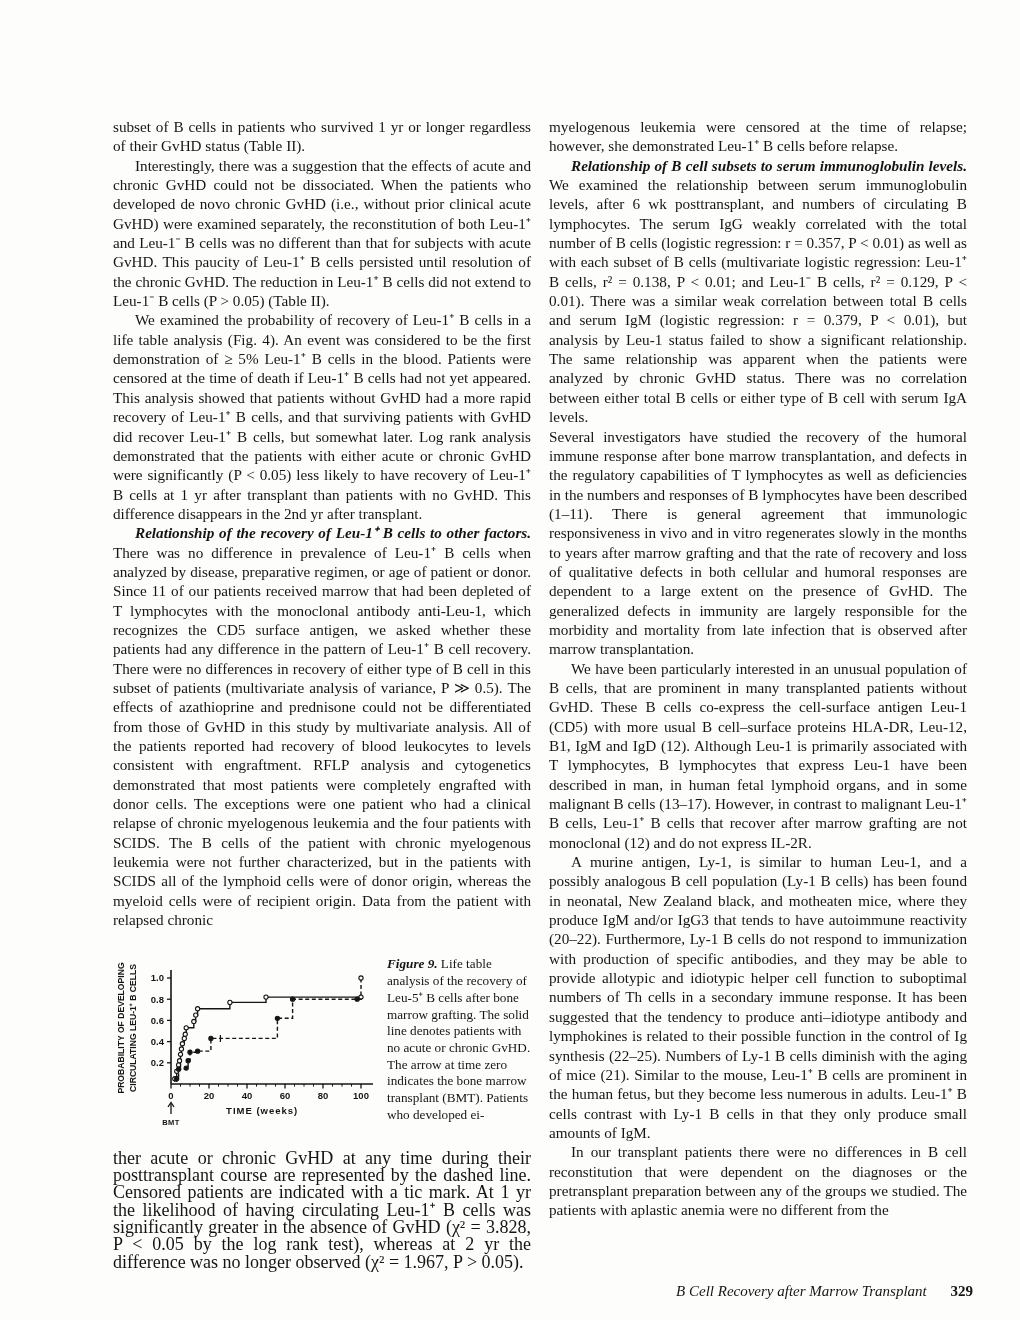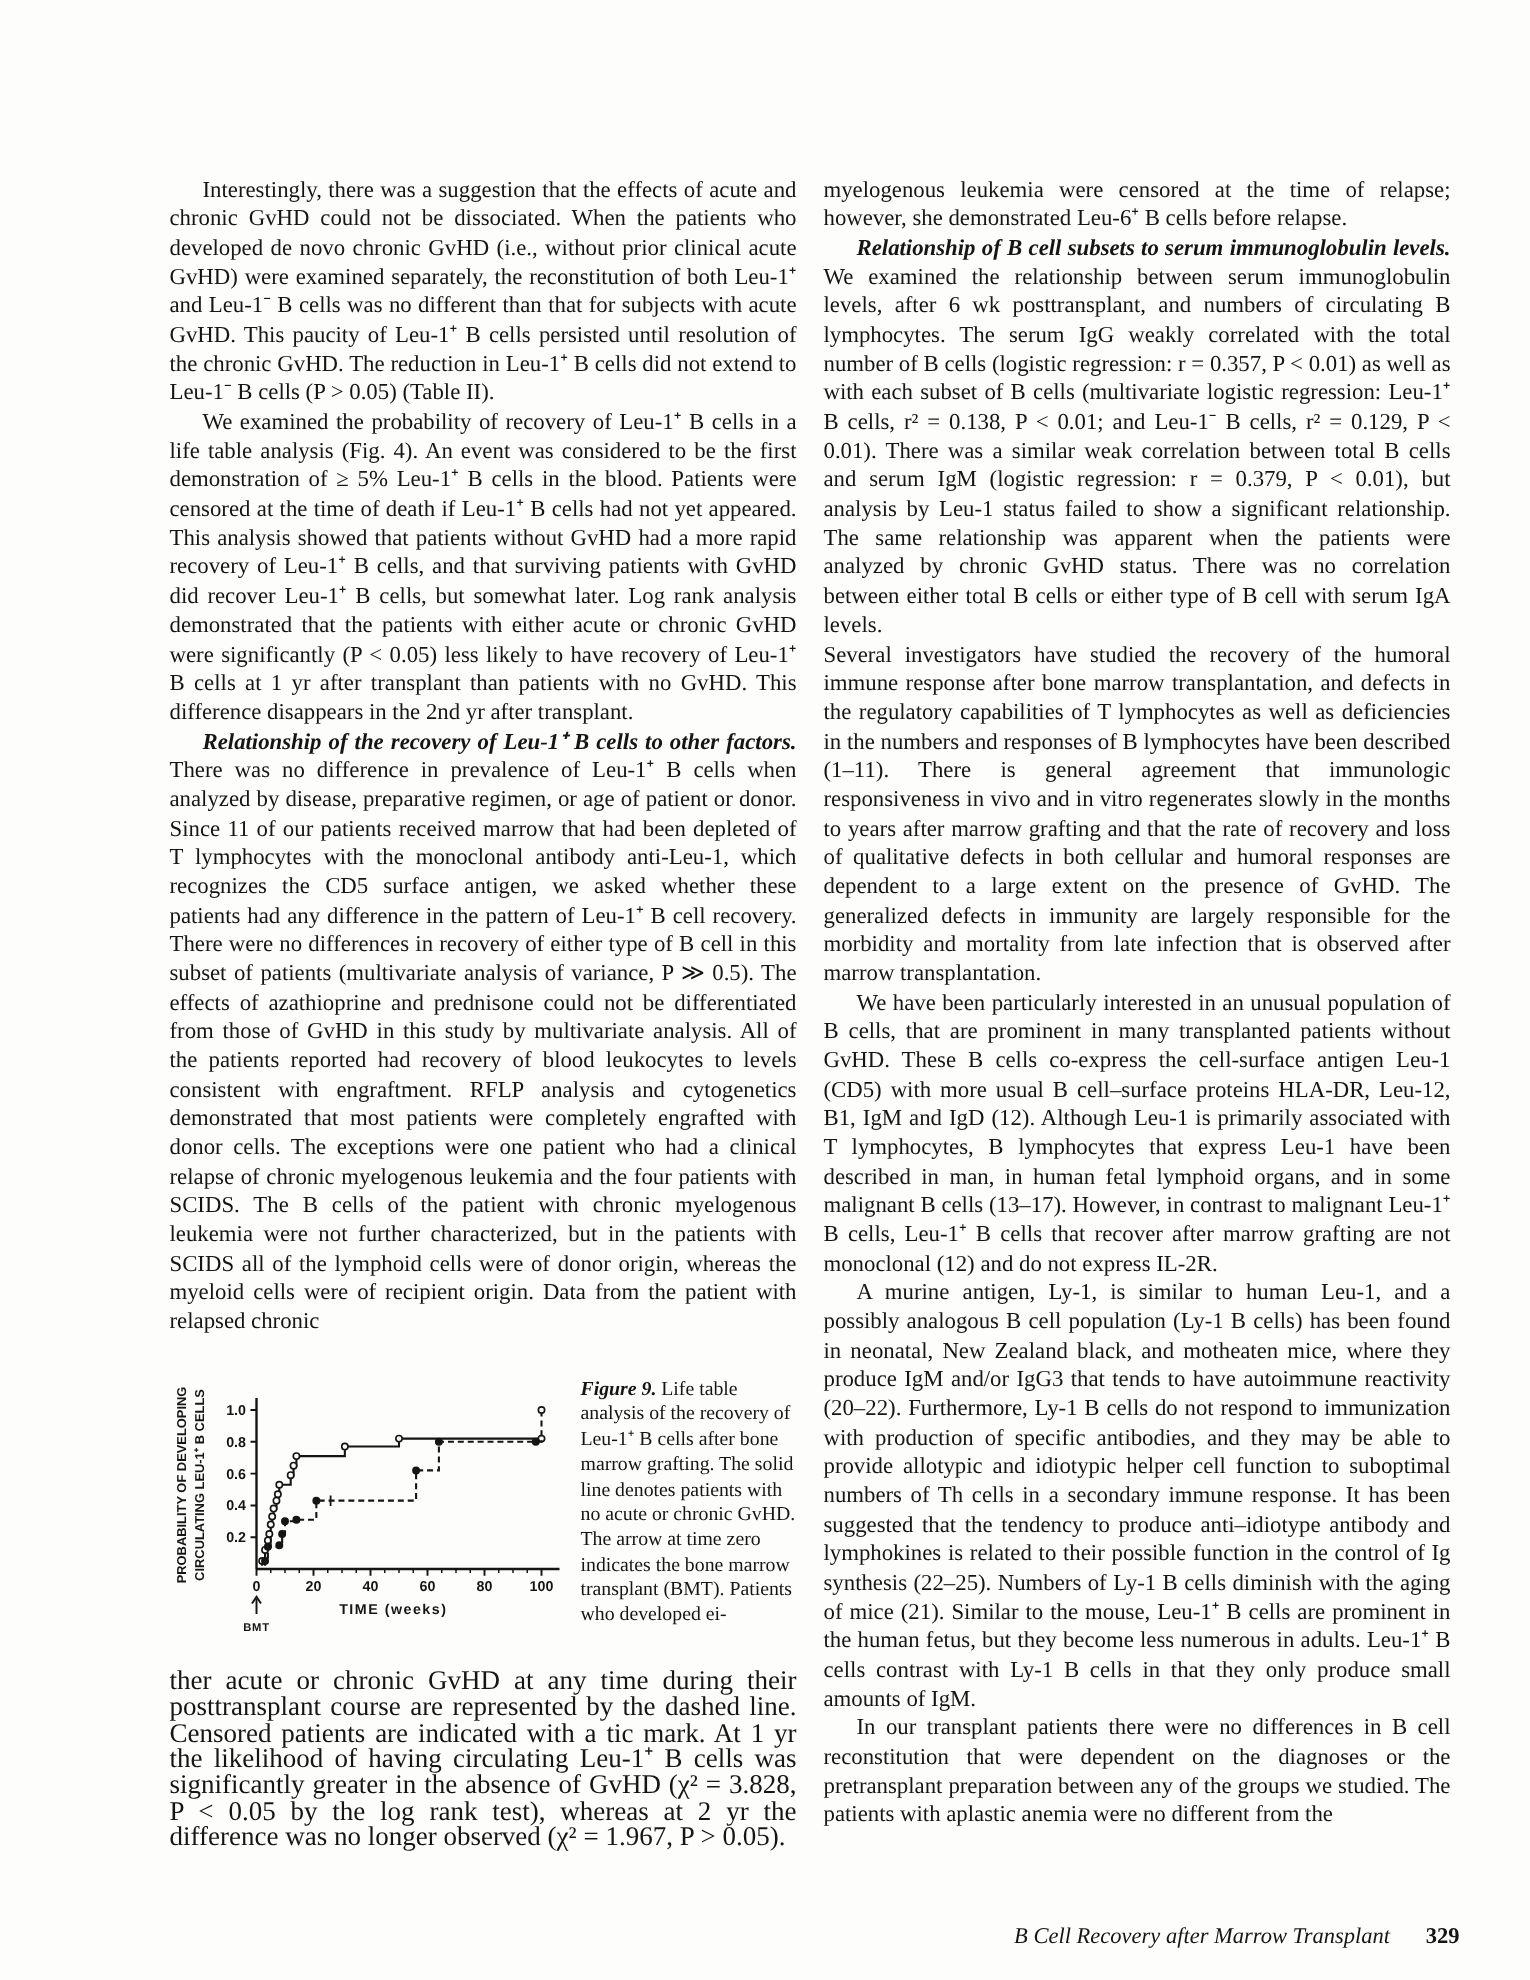--- a/index.html
+++ b/index.html
@@ -39,20 +39,21 @@
   }
   .footer .ftitle{font-style:italic;}
   .footer .fnum{font-weight:bold;margin-left:20px;}
   svg text{font-family:"Liberation Sans", sans-serif;fill:#151515;}
 </style>
 </head>
 <body>
 
 <div class="col col-left">
   <div>
+      <p class="para"><span>subset of B cells in patients who survived 1 yr or longer regardless of their GvHD status (Table II).</span></p>
       <p class="para indent"><span>Interestingly, there was a suggestion that the effects of acute and chronic GvHD could not be dissociated. When the patients who developed de novo chronic GvHD (i.e., without prior clinical acute GvHD) were examined separately, the reconstitution of both Leu-1⁺ and Leu-1⁻ B cells was no different than that for subjects with acute GvHD. This paucity of Leu-1⁺ B cells persisted until resolution of the chronic GvHD. The reduction in Leu-1⁺ B cells did not extend to Leu-1⁻ B cells (P &gt; 0.05) (Table II).</span></p>
       <p class="para indent"><span>We examined the probability of recovery of Leu-1⁺ B cells in a life table analysis (Fig. 4). An event was considered to be the first demonstration of ≥ 5% Leu-1⁺ B cells in the blood. Patients were censored at the time of death if Leu-1⁺ B cells had not yet appeared. This analysis showed that patients without GvHD had a more rapid recovery of Leu-1⁺ B cells, and that surviving patients with GvHD did recover Leu-1⁺ B cells, but somewhat later. Log rank analysis demonstrated that the patients with either acute or chronic GvHD were significantly (P &lt; 0.05) less likely to have recovery of Leu-1⁺ B cells at 1 yr after transplant than patients with no GvHD. This difference disappears in the 2nd yr after transplant.</span></p>
       <p class="para indent"><span class="italic">Relationship of the recovery of Leu-1⁺ B cells to other factors.</span><span> There was no difference in prevalence of Leu-1⁺ B cells when analyzed by disease, preparative regimen, or age of patient or donor. Since 11 of our patients received marrow that had been depleted of T lymphocytes with the monoclonal antibody anti-Leu-1, which recognizes the CD5 surface antigen, we asked whether these patients had any difference in the pattern of Leu-1⁺ B cell recovery. There were no differences in recovery of either type of B cell in this subset of patients (multivariate analysis of variance, P ≫ 0.5). The effects of azathioprine and prednisone could not be differentiated from those of GvHD in this study by multivariate analysis. All of the patients reported had recovery of blood leukocytes to levels consistent with engraftment. RFLP analysis and cytogenetics demonstrated that most patients were completely engrafted with donor cells. The exceptions were one patient who had a clinical relapse of chronic myelogenous leukemia and the four patients with SCIDS. The B cells of the patient with chronic myelogenous leukemia were not further characterized, but in the patients with SCIDS all of the lymphoid cells were of donor origin, whereas the myeloid cells were of recipient origin. Data from the patient with relapsed chronic</span></p>
     </div>
   <div class="figure-block">
     <div class="chart-wrap">
       <svg id="chart" width="272" height="186" viewBox="0 0 272 186">
           <line x1="58" y1="14" x2="58" y2="128" stroke="#151515" stroke-width="1.6"></line>
           <line x1="58" y1="128" x2="260" y2="128" stroke="#151515" stroke-width="1.6"></line>
           <line x1="54" y1="106.8" x2="58" y2="106.8" stroke="#151515" stroke-width="1.3"></line>
@@ -124,28 +125,28 @@
           <circle cx="84.6" cy="95.14" r="2.1" fill="#151515" stroke="#151515" stroke-width="1.1"></circle>
           <circle cx="97.9" cy="82.42" r="2.1" fill="#151515" stroke="#151515" stroke-width="1.1"></circle>
           <circle cx="164.39999999999998" cy="62.28" r="2.1" fill="#151515" stroke="#151515" stroke-width="1.1"></circle>
           <circle cx="179.6" cy="43.19999999999999" r="2.1" fill="#151515" stroke="#151515" stroke-width="1.1"></circle>
           <circle cx="244.2" cy="43.19999999999999" r="2.1" fill="#151515" stroke="#151515" stroke-width="1.1"></circle>
           <circle cx="248" cy="22" r="2.1" fill="#fdfdfc" stroke="#151515" stroke-width="1.1"></circle>
           <line x1="67.5" y1="106.48" x2="67.5" y2="113.48" stroke="#151515" stroke-width="1.2"></line>
           <line x1="107.4" y1="78.92" x2="107.4" y2="85.92" stroke="#151515" stroke-width="1.2"></line>
         </svg>
     </div>
-    <div class="fig-caption-side"><span class="italic">Figure 9.</span><span> Life table analysis of the recovery of Leu-1⁺ B cells after bone marrow grafting. The solid line denotes patients with no acute or chronic GvHD. The arrow at time zero indicates the bone marrow transplant (BMT). Patients who developed ei-</span></div>
+    <div class="fig-caption-side"><span class="italic">Figure 9.</span><span> Life table analysis of the recovery of Leu-5⁺ B cells after bone marrow grafting. The solid line denotes patients with no acute or chronic GvHD. The arrow at time zero indicates the bone marrow transplant (BMT). Patients who developed ei-</span></div>
   </div>
   <div class="fig-caption-full"><span>ther acute or chronic GvHD at any time during their posttransplant course are represented by the dashed line. Censored patients are indicated with a tic mark. At 1 yr the likelihood of having circulating Leu-1⁺ B cells was significantly greater in the absence of GvHD (χ² = 3.828, P &lt; 0.05 by the log rank test), whereas at 2 yr the difference was no longer observed (χ² = 1.967, P &gt; 0.05).</span></div>
 </div>
 
 <div class="col col-right">
   <div>
-      <p class="para"><span>myelogenous leukemia were censored at the time of relapse; however, she demonstrated Leu-6⁺ B cells before relapse.</span></p>
+      <p class="para"><span>myelogenous leukemia were censored at the time of relapse; however, she demonstrated Leu-1⁺ B cells before relapse.</span></p>
       <p class="para indent"><span class="italic">Relationship of B cell subsets to serum immunoglobulin levels.</span><span> We examined the relationship between serum immunoglobulin levels, after 6 wk posttransplant, and numbers of circulating B lymphocytes. The serum IgG weakly correlated with the total number of B cells (logistic regression: r = 0.357, P &lt; 0.01) as well as with each subset of B cells (multivariate logistic regression: Leu-1⁺ B cells, r² = 0.138, P &lt; 0.01; and Leu-1⁻ B cells, r² = 0.129, P &lt; 0.01). There was a similar weak correlation between total B cells and serum IgM (logistic regression: r = 0.379, P &lt; 0.01), but analysis by Leu-1 status failed to show a significant relationship. The same relationship was apparent when the patients were analyzed by chronic GvHD status. There was no correlation between either total B cells or either type of B cell with serum IgA levels.</span></p>
       <p class="para"><span>Several investigators have studied the recovery of the humoral immune response after bone marrow transplantation, and defects in the regulatory capabilities of T lymphocytes as well as deficiencies in the numbers and responses of B lymphocytes have been described (1–11). There is general agreement that immunologic responsiveness in vivo and in vitro regenerates slowly in the months to years after marrow grafting and that the rate of recovery and loss of qualitative defects in both cellular and humoral responses are dependent to a large extent on the presence of GvHD. The generalized defects in immunity are largely responsible for the morbidity and mortality from late infection that is observed after marrow transplantation.</span></p>
       <p class="para indent"><span>We have been particularly interested in an unusual population of B cells, that are prominent in many transplanted patients without GvHD. These B cells co-express the cell-surface antigen Leu-1 (CD5) with more usual B cell–surface proteins HLA-DR, Leu-12, B1, IgM and IgD (12). Although Leu-1 is primarily associated with T lymphocytes, B lymphocytes that express Leu-1 have been described in man, in human fetal lymphoid organs, and in some malignant B cells (13–17). However, in contrast to malignant Leu-1⁺ B cells, Leu-1⁺ B cells that recover after marrow grafting are not monoclonal (12) and do not express IL-2R.</span></p>
       <p class="para indent"><span>A murine antigen, Ly-1, is similar to human Leu-1, and a possibly analogous B cell population (Ly-1 B cells) has been found in neonatal, New Zealand black, and motheaten mice, where they produce IgM and/or IgG3 that tends to have autoimmune reactivity (20–22). Furthermore, Ly-1 B cells do not respond to immunization with production of specific antibodies, and they may be able to provide allotypic and idiotypic helper cell function to suboptimal numbers of Th cells in a secondary immune response. It has been suggested that the tendency to produce anti–idiotype antibody and lymphokines is related to their possible function in the control of Ig synthesis (22–25). Numbers of Ly-1 B cells diminish with the aging of mice (21). Similar to the mouse, Leu-1⁺ B cells are prominent in the human fetus, but they become less numerous in adults. Leu-1⁺ B cells contrast with Ly-1 B cells in that they only produce small amounts of IgM.</span></p>
       <p class="para indent"><span>In our transplant patients there were no differences in B cell reconstitution that were dependent on the diagnoses or the pretransplant preparation between any of the groups we studied. The patients with aplastic anemia were no different from the</span></p>
     </div>
 </div>
 
 <div class="footer">
   <span class="ftitle">B Cell Recovery after Marrow Transplant</span>

